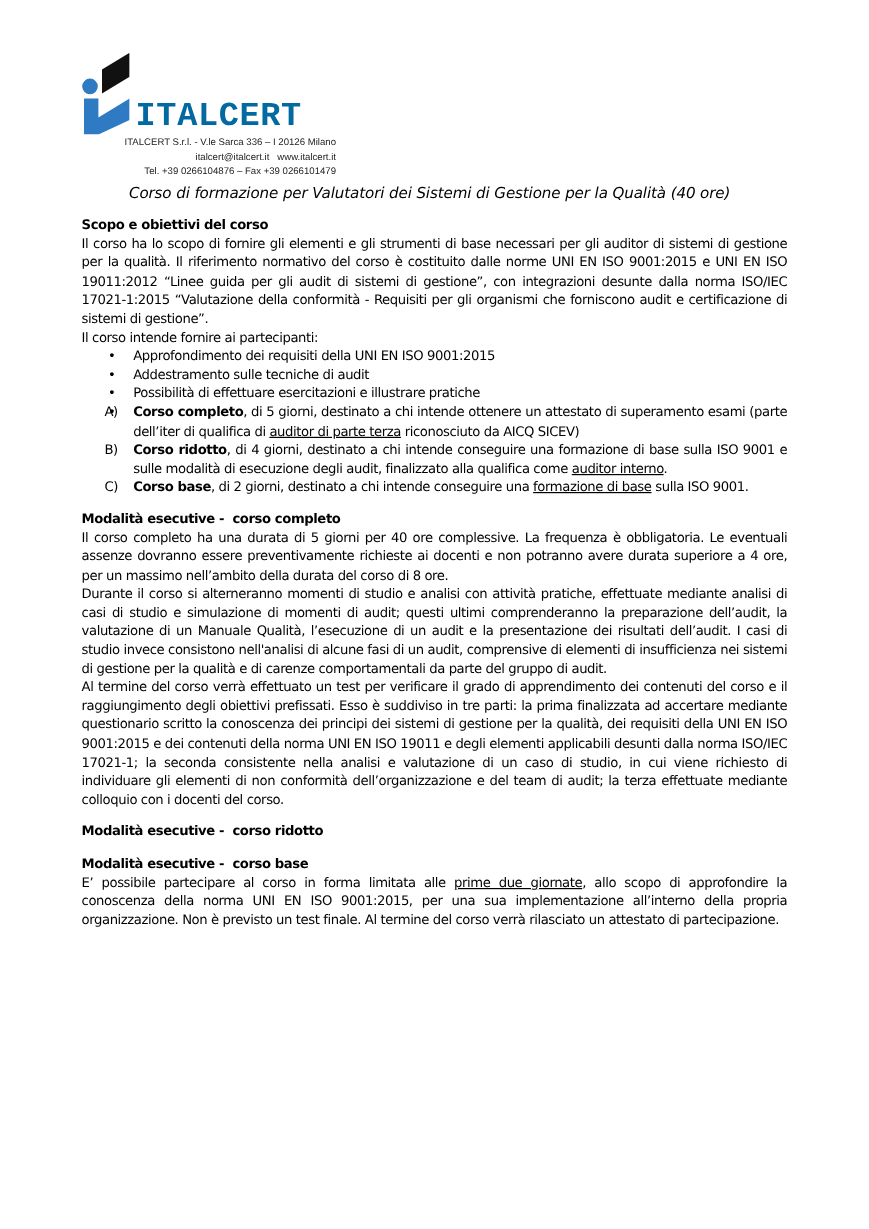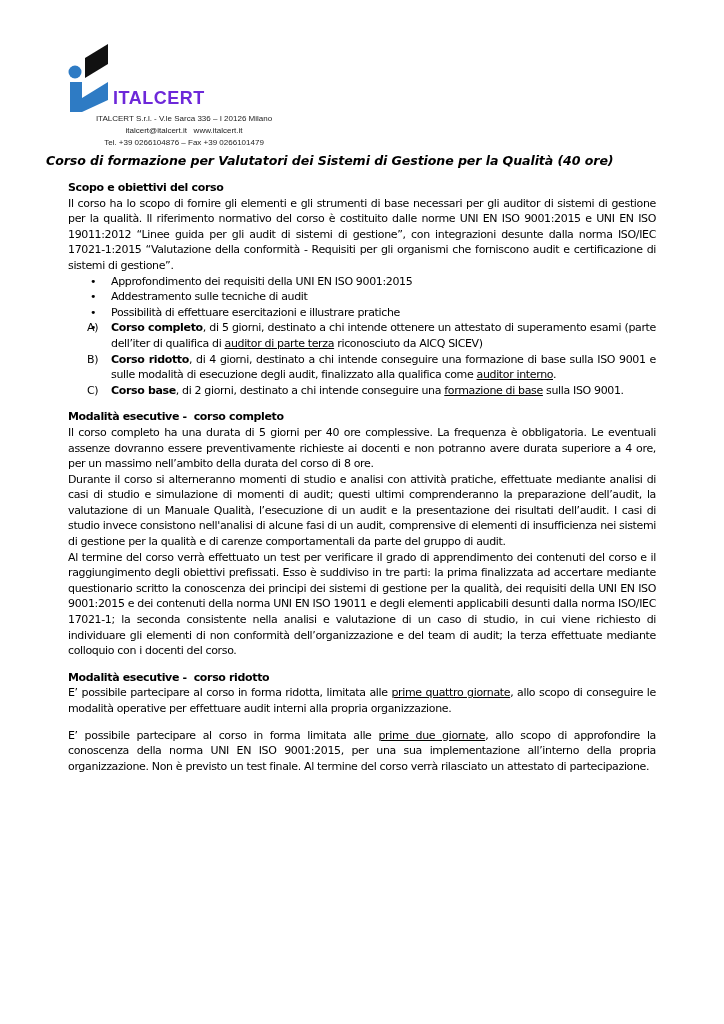--- a/index.html
+++ b/index.html
@@ -1,27 +1,27 @@
 <!DOCTYPE html>
 <html><head>
 <meta charset="utf-8">
 <style>
   html, body { margin: 0; padding: 0; background: #ffffff; }
   body { width: 724px; height: 1024px; position: relative; overflow: hidden; color: #000; }
   .page { position: absolute; left: 0; top: 0; width: 724px; height: 1024px; }
 
   
   .logo { position: absolute; left: 68px; top: 44px; width: 40px; height: 68px; }
-  .brand { position: absolute; left: 113px; top: 84px; font-family: Liberation Sans, sans-serif; font-weight: bold; font-size: 18px; letter-spacing: 0.5px; line-height: 28px; color: #6d28d9; }
-  .addr { position: absolute; left: 88px; width: 192px; text-align: center; font-family: "Liberation Sans", sans-serif; font-size: 8px; line-height: 12px; color: #222; }
+  .brand { position: absolute; left: 113px; top: 84px; font-family: Liberation Mono, monospace; font-weight: bold; font-size: 28px; letter-spacing: 0.5px; line-height: 28px; color: #0369a1; }
+  .addr { position: absolute; left: 88px; width: 192px; text-align: right; font-family: "Liberation Sans", sans-serif; font-size: 8px; line-height: 12px; color: #222; }
   .addr1 { top: 113px; }
   .addr2 { top: 125px; }
   .addr3 { top: 137px; }
 
-  .title { position: absolute; left: 46px; width: 604px; top: 153px; font-family: "DejaVu Sans", sans-serif; font-style: italic; font-weight: bold; font-size: 12.6px; line-height: 16px; letter-spacing: -0.1px; }
+  .title { position: absolute; left: 56px; width: 604px; top: 153px; text-align: center; font-family: "DejaVu Sans", sans-serif; font-style: italic; font-weight: normal; font-size: 12.6px; line-height: 16px; letter-spacing: -0.1px; }
 
   .body { position: absolute; left: 68px; top: 180px; width: 588px; font-family: "DejaVu Sans", sans-serif; font-size: 11px; line-height: 15.6px; letter-spacing: -0.35px; }
   .body p { margin: 0; text-align: justify; }
   .h { font-weight: bold; margin: 0; }
   .gap { height: 11px; }
   ul.bullets { margin: 0; padding: 0; list-style: none; }
   ul.bullets li { position: relative; padding-left: 43px; }
   ul.bullets li .bul { position: absolute; left: 22px; top: 0; }
   ol.opts { margin: 0; padding: 0; list-style: none; }
   ol.opts li { position: relative; padding-left: 43px; text-align: justify; }
@@ -46,20 +46,21 @@
     <div class="addr addr3">Tel. +39 0266104876 – Fax +39 0266101479</div>
   </div>
 
   <div class="title">Corso di formazione per Valutatori dei Sistemi di Gestione per la Qualità (40 ore)</div>
 
   <div class="body">
 
     <section>
       <p class="h">Scopo e obiettivi del corso</p>
       <p>Il corso ha lo scopo di fornire gli elementi e gli strumenti di base necessari per gli auditor di sistemi di gestione per la qualità. Il riferimento normativo del corso è costituito dalle norme UNI EN ISO 9001:2015 e UNI EN ISO 19011:2012 “Linee guida per gli audit di sistemi di gestione”, con integrazioni desunte dalla norma ISO/IEC 17021-1:2015 “Valutazione della conformità - Requisiti per gli organismi che forniscono audit e certificazione di sistemi di gestione”.</p>
+      <p>Il corso intende fornire ai partecipanti:</p>
       <ul class="bullets">
         <li><span class="bul">•</span><span>Approfondimento dei requisiti della UNI EN ISO 9001:2015</span></li>
         <li><span class="bul">•</span><span>Addestramento sulle tecniche di audit</span></li>
         <li><span class="bul">•</span><span>Possibilità di effettuare esercitazioni e illustrare pratiche</span></li>
         <li><span class="bul">•</span></li>
       </ul>
       <ol class="opts">
         <li>
           <span class="lab">A)</span><b>Corso completo</b><span>, di 5 giorni, destinato a chi intende ottenere un attestato di superamento esami (parte dell’iter di qualifica di </span><span class="u">auditor di parte terza</span><span> riconosciuto da AICQ SICEV)</span>
         </li>
@@ -78,23 +79,23 @@
       <p class="h" style="white-space:pre;">Modalità esecutive -  corso completo</p>
       <p>Il corso completo ha una durata di 5 giorni per 40 ore complessive. La frequenza è obbligatoria. Le eventuali assenze dovranno essere preventivamente richieste ai docenti e non potranno avere durata superiore a 4 ore, per un massimo nell’ambito della durata del corso di 8 ore.</p>
       <p>Durante il corso si alterneranno momenti di studio e analisi con attività pratiche, effettuate mediante analisi di casi di studio e simulazione di momenti di audit; questi ultimi comprenderanno la preparazione dell’audit, la valutazione di un Manuale Qualità, l’esecuzione di un audit e la presentazione dei risultati dell’audit. I casi di studio invece consistono nell'analisi di alcune fasi di un audit, comprensive di elementi di insufficienza nei sistemi di gestione per la qualità e di carenze comportamentali da parte del gruppo di audit.</p>
       <p>Al termine del corso verrà effettuato un test per verificare il grado di apprendimento dei contenuti del corso e il raggiungimento degli obiettivi prefissati. Esso è suddiviso in tre parti: la prima finalizzata ad accertare mediante questionario scritto la conoscenza dei principi dei sistemi di gestione per la qualità, dei requisiti della UNI EN ISO 9001:2015 e dei contenuti della norma UNI EN ISO 19011 e degli elementi applicabili desunti dalla norma ISO/IEC 17021-1; la seconda consistente nella analisi e valutazione di un caso di studio, in cui viene richiesto di individuare gli elementi di non conformità dell’organizzazione e del team di audit; la terza effettuate mediante colloquio con i docenti del corso.</p>
     </section>
 
     <div class="gap"></div>
 
     <section>
       <p class="h" style="white-space:pre;">Modalità esecutive -  corso ridotto</p>
-      <p><span>E’ possibile partecipare al corso in forma ridotta, limitata alle </span><span class="u">prime quattro giornate</span><span>, allo scopo di conseguire le modalità operative per effettuare audit interni alla propria organizzazione.</span></p>
     </section>
 
     <div class="gap"></div>
 
     <section>
+      <p class="h" style="white-space:pre;">Modalità esecutive -  corso base</p>
       <p><span>E’ possibile partecipare al corso in forma limitata alle </span><span class="u">prime due giornate</span><span>, allo scopo di approfondire la conoscenza della norma UNI EN ISO 9001:2015, per una sua implementazione all’interno della propria organizzazione. Non è previsto un test finale. Al termine del corso verrà rilasciato un attestato di partecipazione.</span></p>
     </section>
 
   </div>
 </div>
 
 </body></html>

